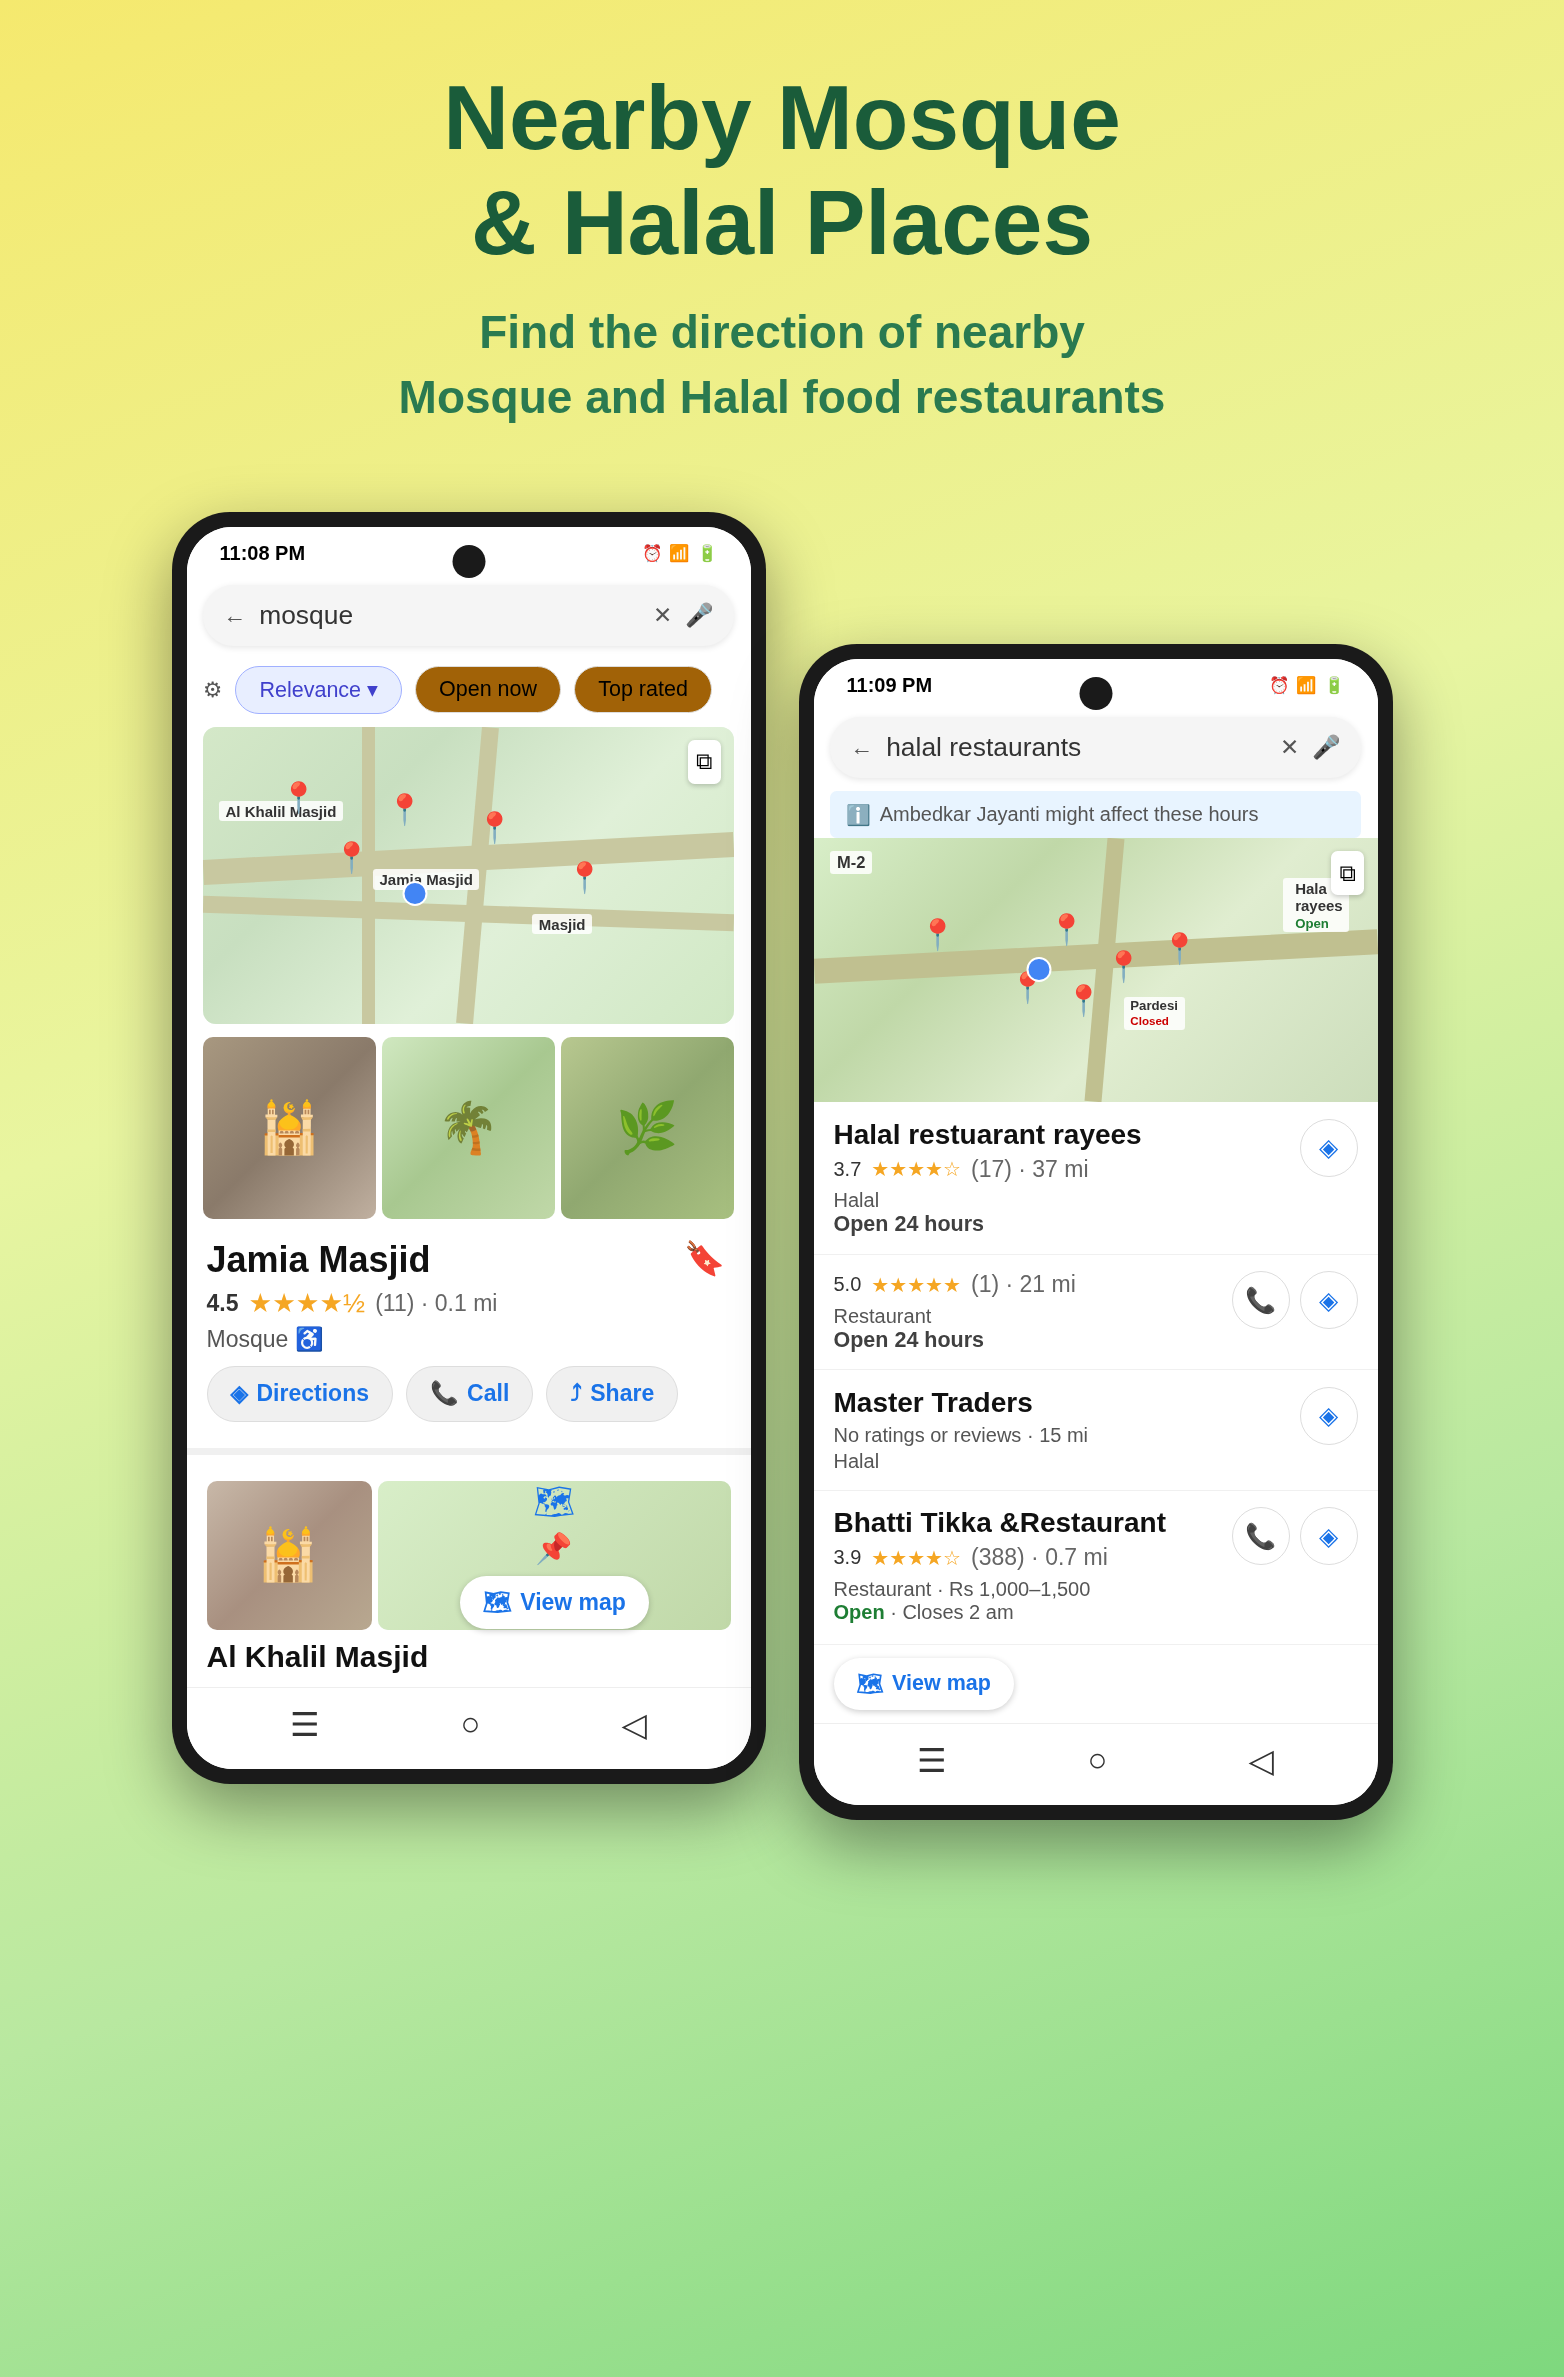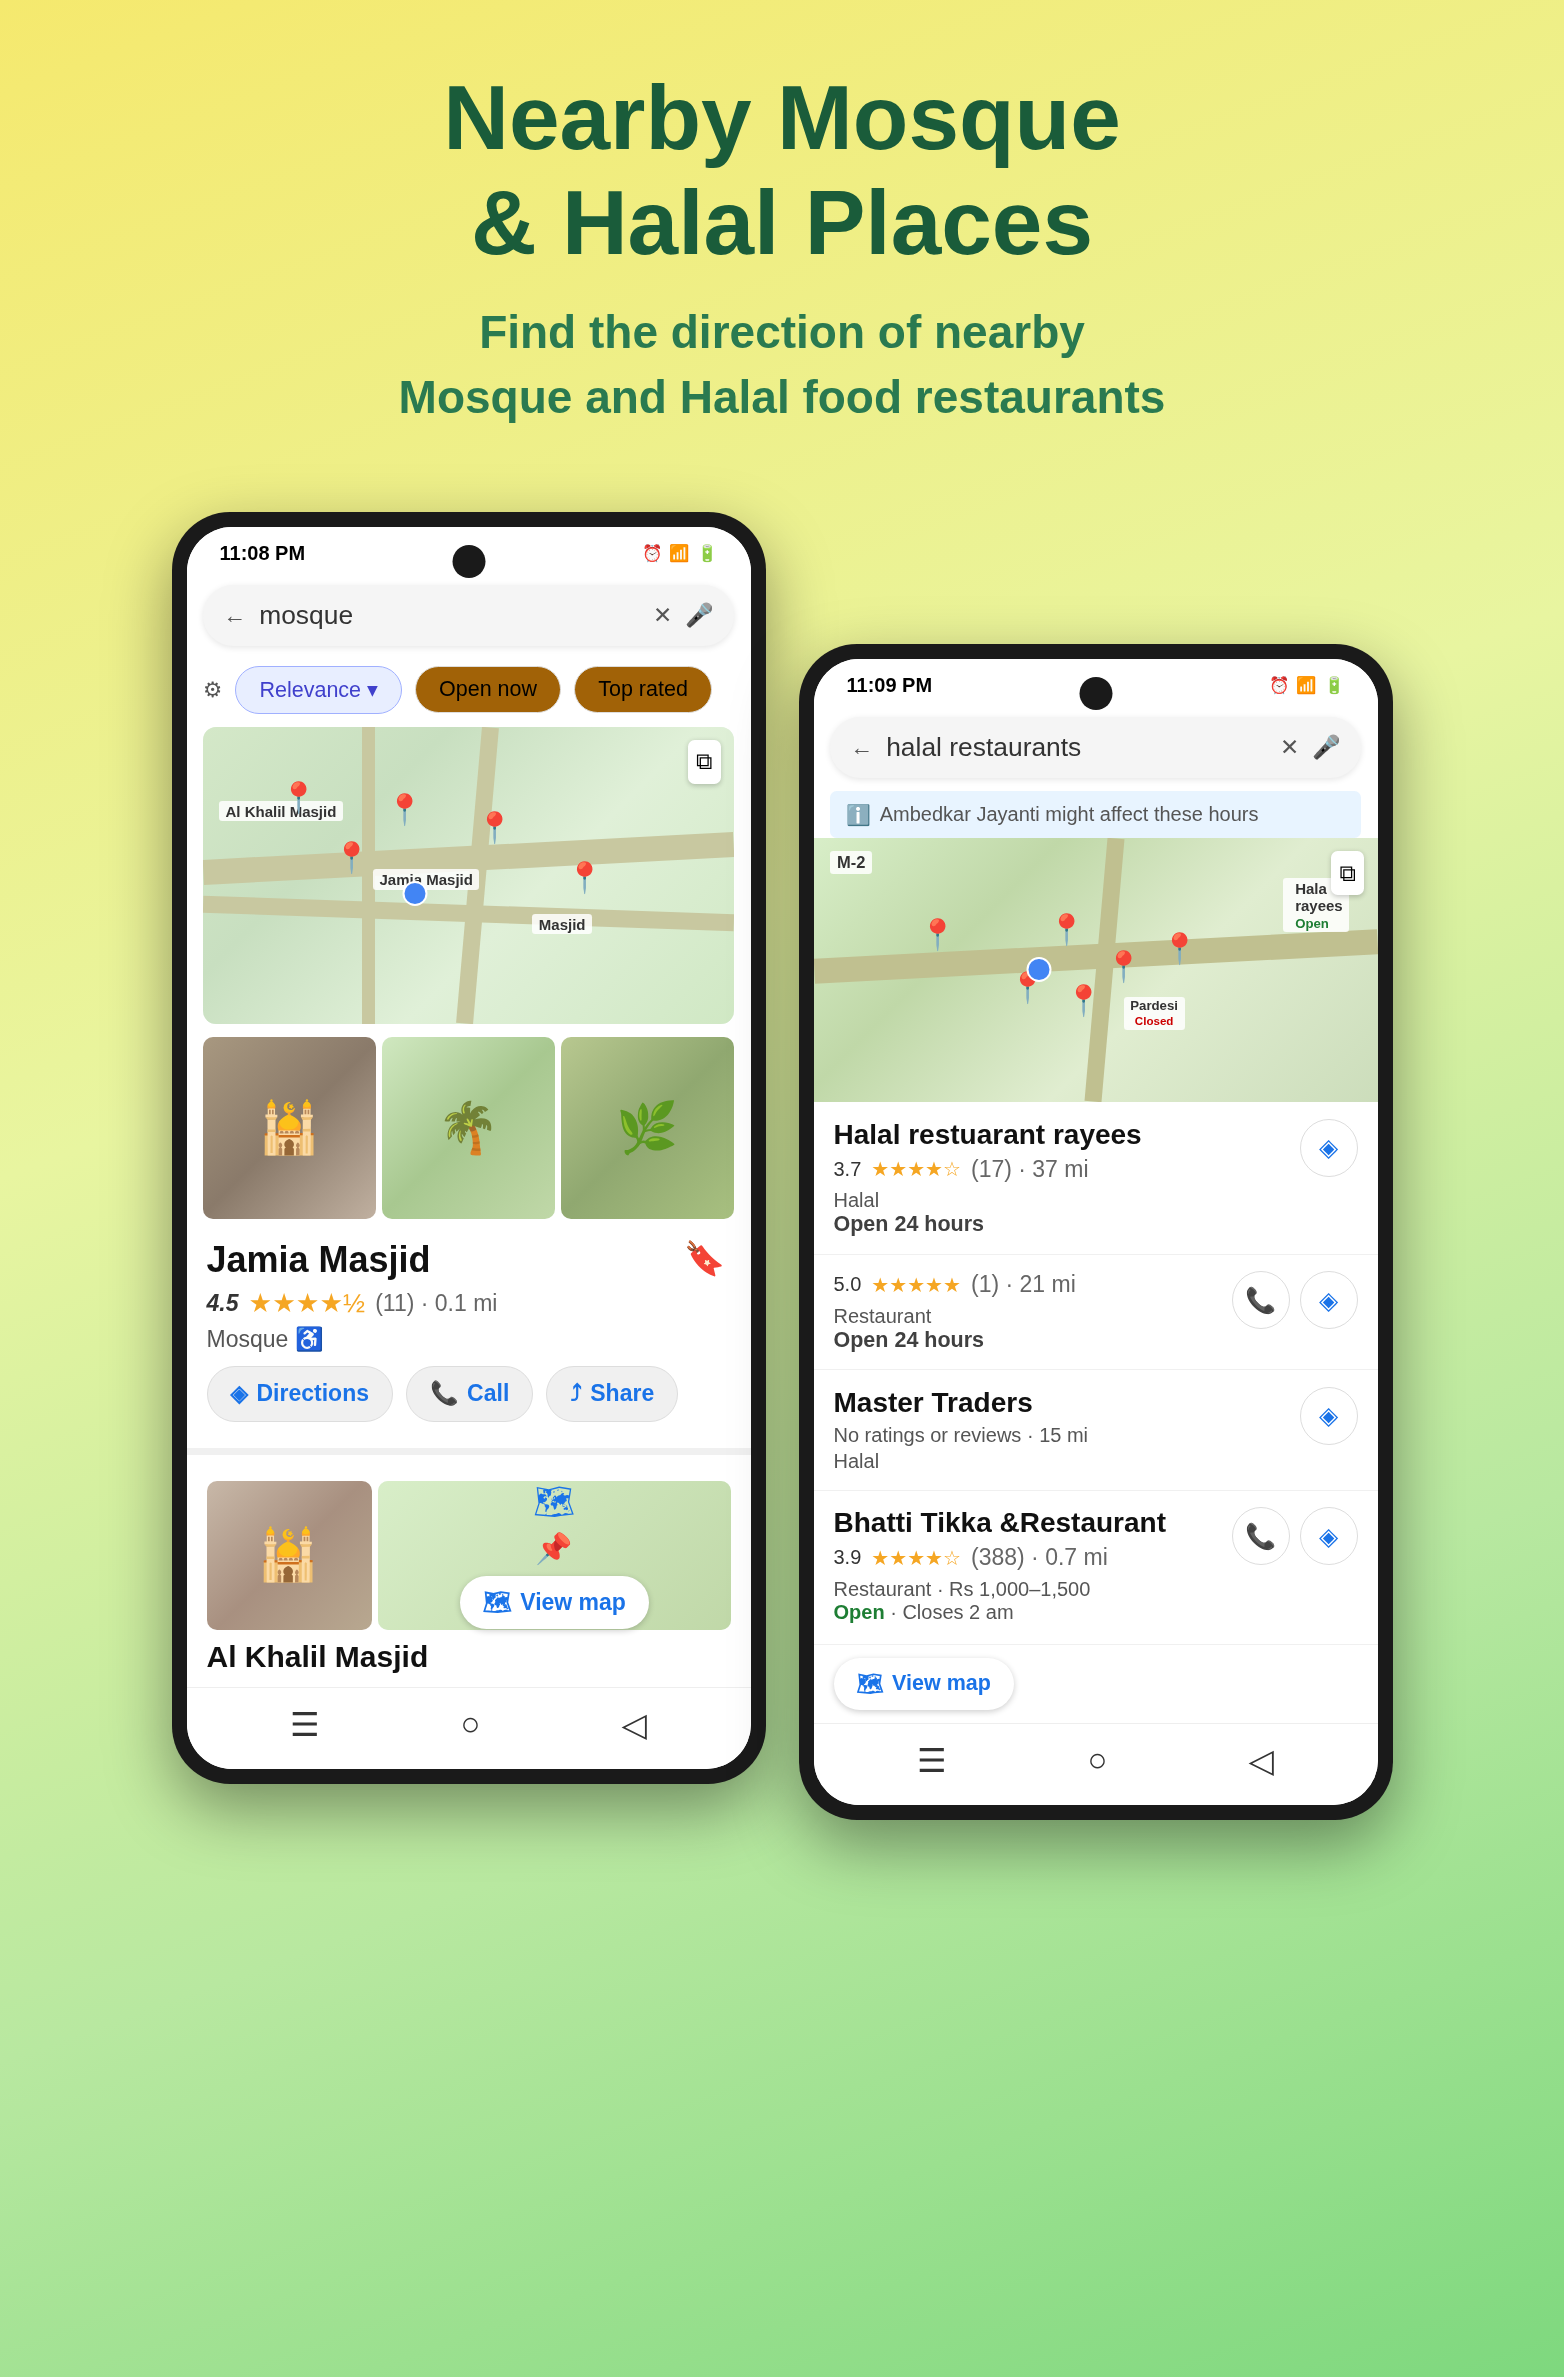--- a/index.html
+++ b/index.html
@@ -537,21 +537,21 @@
 
       <div class="place-photos">
         <div class="place-photo photo-mosque1">🕌</div>
         <div class="place-photo photo-mosque2">🌴</div>
         <div class="place-photo photo-mosque3">🌿</div>
       </div>
 
       <div class="place-info" style="position:relative;">
         <div class="place-name">Jamia Masjid</div>
         <div class="place-rating-row">
-          <span style="font-size:23px;font-weight:600;color:#333;font-style:italic;">4.5</span>
+          <span style="font-size:23px;font-weight:600;color:#333;">4.5</span>
           <span class="rating-stars">★★★★½</span>
           <span class="rating-count">
             <span>(11)</span> · <span>0.1 mi</span>
           </span>
         </div>
         <div class="place-category">
           <span>Mosque</span>
           <span style="font-size:23px;">♿</span>
         </div>
         <button class="bookmark-btn" style="top:13.2px;">🔖</button>
@@ -632,21 +632,21 @@
           <span class="map-pin" style="left:22%;top:30%;color:#d44;">📍</span>
           <span class="map-pin" style="left:45%;top:28%;color:#d44;">📍</span>
           <span class="map-pin" style="left:55%;top:42%;color:#d44;">📍</span>
           <span class="map-pin" style="left:65%;top:35%;color:#d44;">📍</span>
           <span class="map-pin" style="left:38%;top:50%;color:#d44;">📍</span>
           <span class="map-pin" style="left:48%;top:55%;color:#d44;">📍</span>
 
           <div class="map-pin blue" style="left:40%;top:45%;"></div>
 
           <div class="map-label" style="right:5%;top:15%;font-size:15px;padding-left:12px;">Hala<br>rayees<br><span style="color:#1e7e34;font-size:13.2px;">Open</span></div>
-          <div class="map-label" style="left:55%;top:60%;font-size:13.2px;text-align:center;">Pardesi<br><span style="color:#c00;font-size:11.6px;">Closed</span></div>
+          <div class="map-label" style="left:55%;top:60%;font-size:13.2px;">Pardesi<br><span style="color:#c00;font-size:11.6px;">Closed</span></div>
 
           <div class="map-layers-btn">⧉</div>
 
           <div class="map-label" style="left:3%;top:5%;font-size:16.5px;font-weight:700;">M-2</div>
         </div>
       </div>
 
       <div class="restaurant-item">
         <div class="restaurant-info">
           <div class="restaurant-name">Halal restuarant rayees</div>

